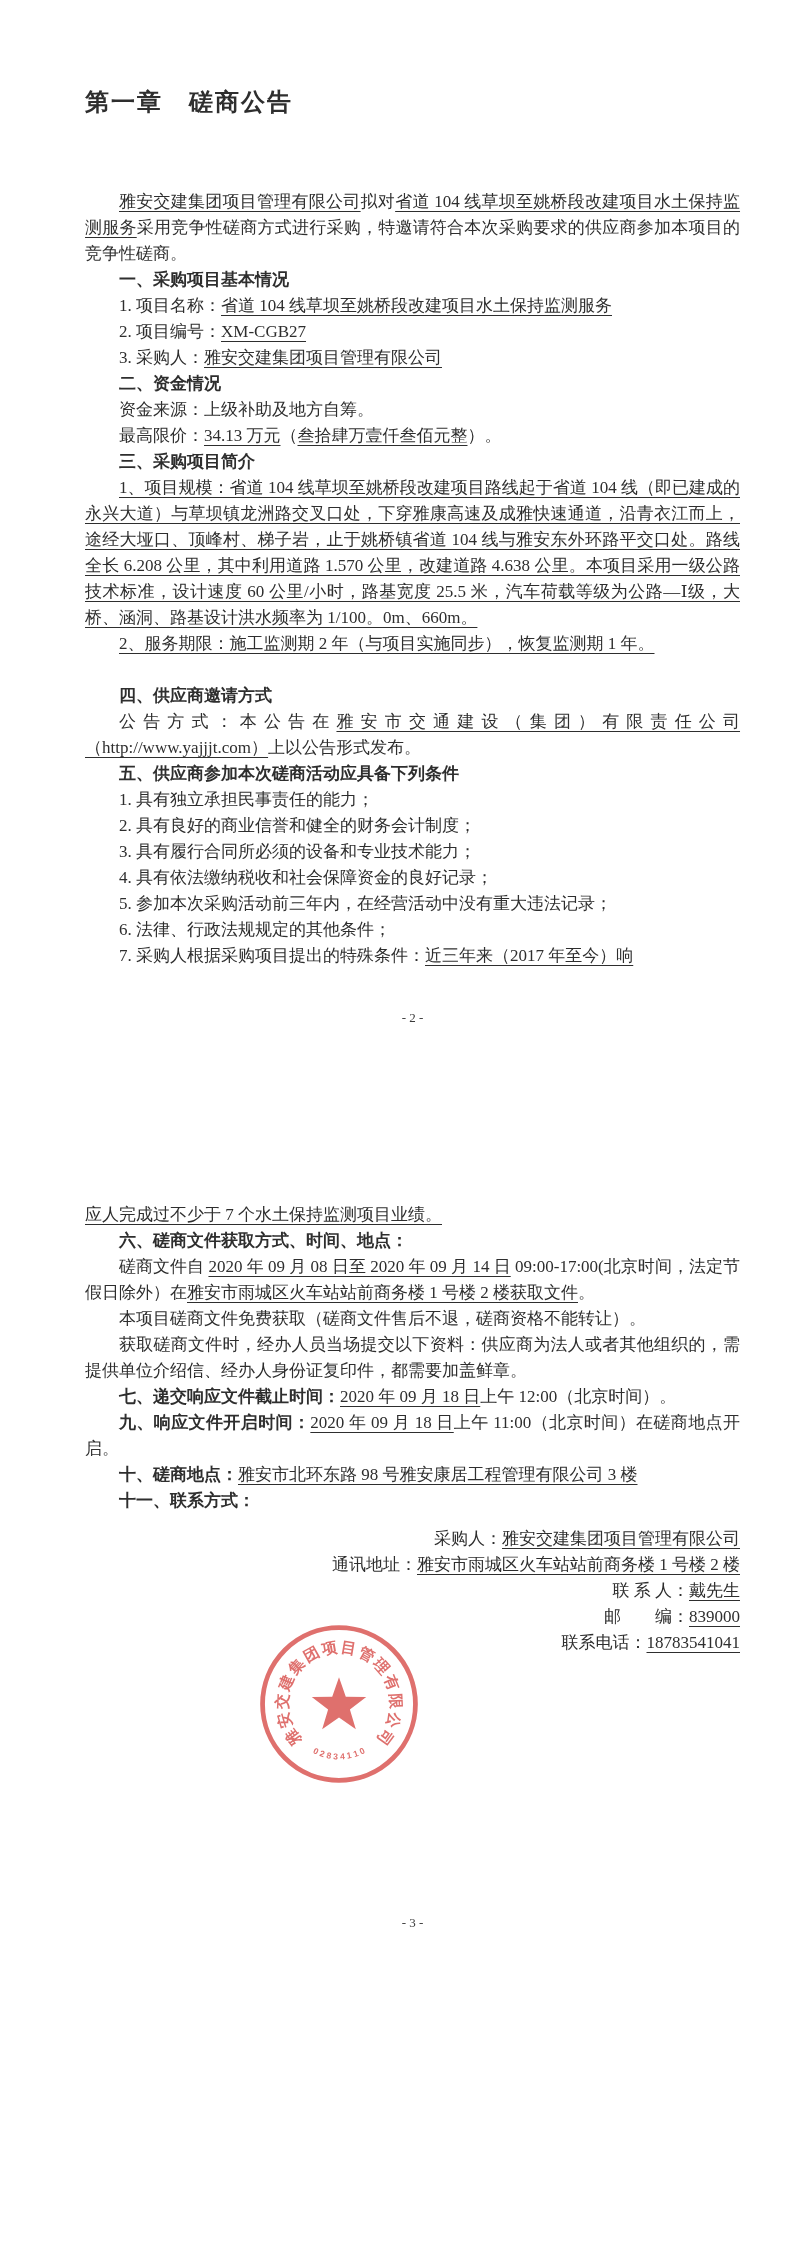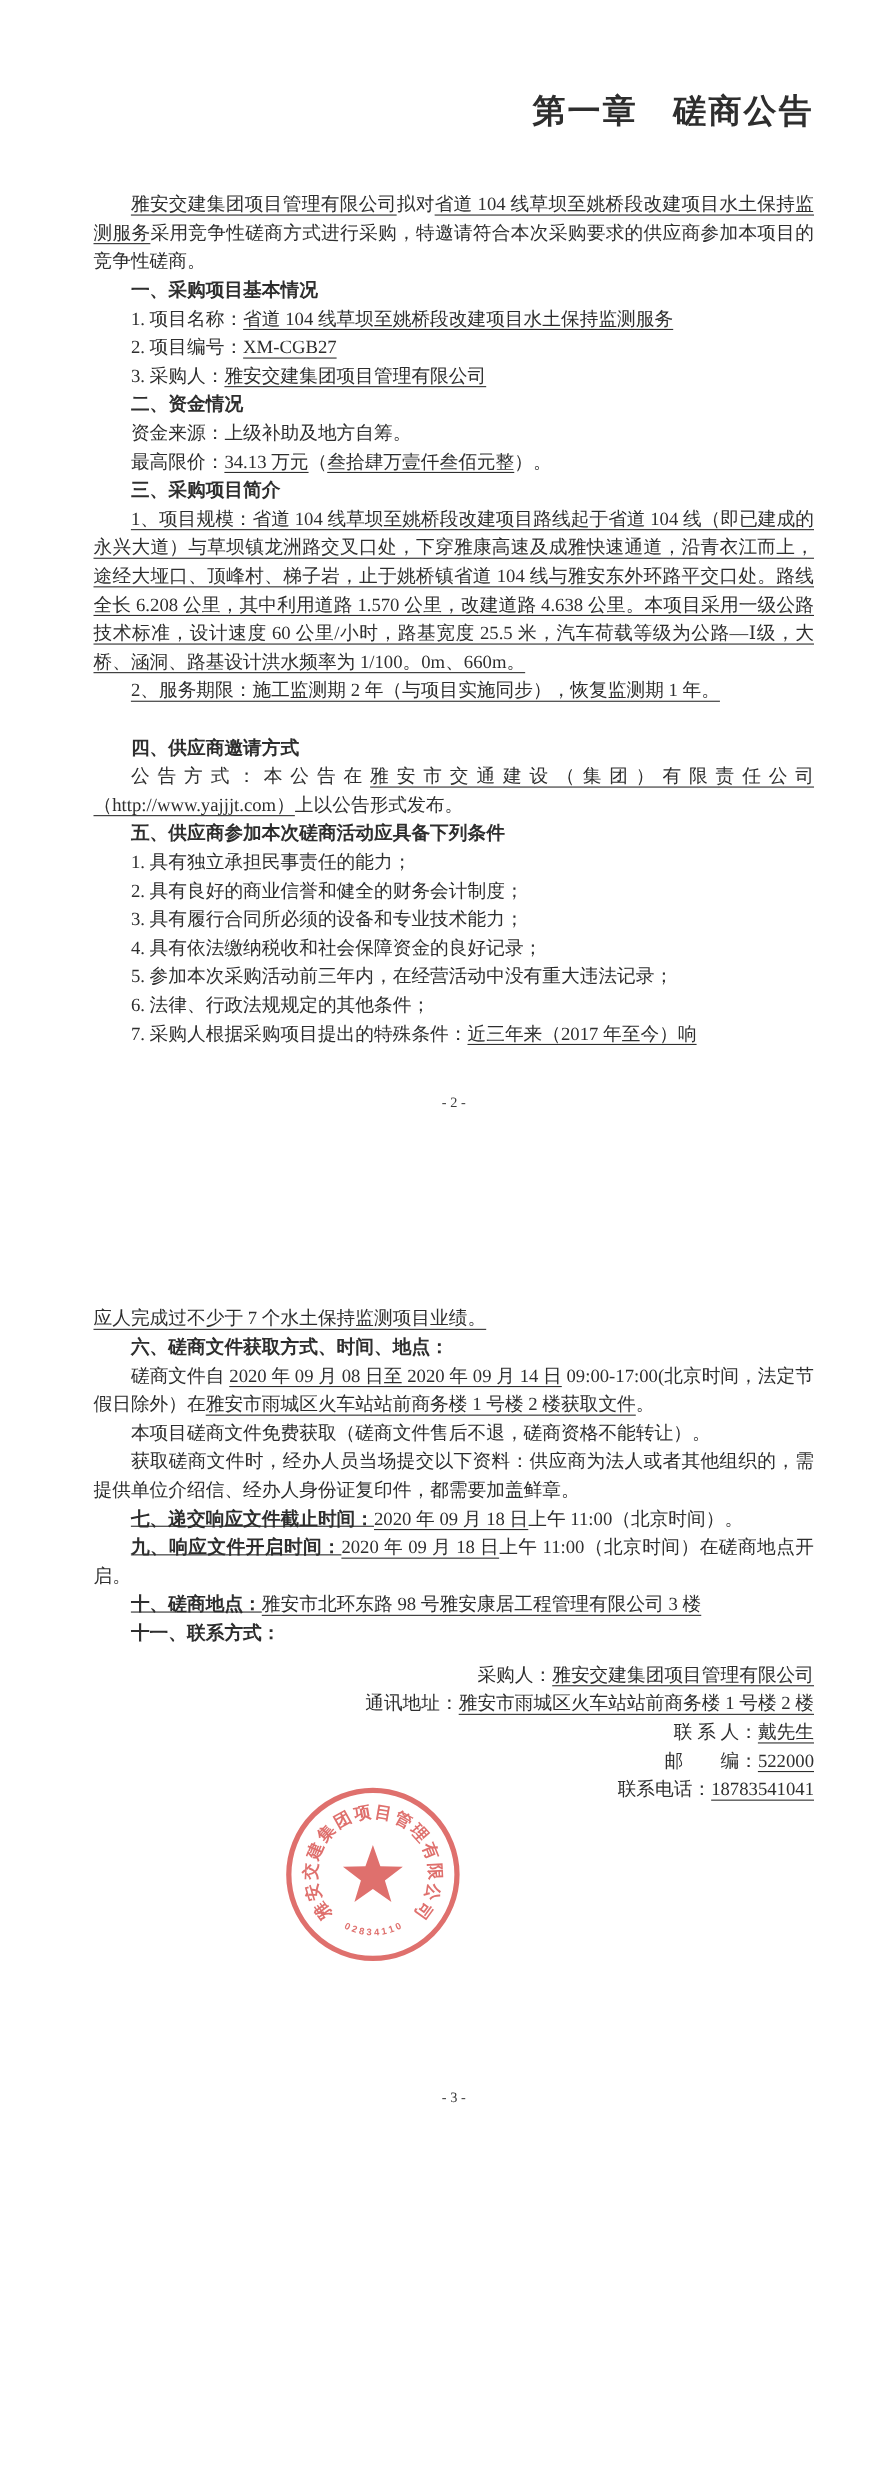--- a/index.html
+++ b/index.html
@@ -4,29 +4,29 @@
 <style>
   :root { --seal-color:#d8504d; --ink:#2e2e2e; }
   html,body{margin:0;padding:0;}
   body{
     width:800px; min-height:2261px; background:#ffffff; position:relative;
     font-family:"Liberation Serif","DejaVu Serif",serif;
     color:var(--ink);
   }
   .doc{ padding:88px 60px 0 85px; font-size:17px; line-height:26px; }
   .chapter{
-    text-align:right; font-weight:bold; font-size:30px; line-height:28px;
-    margin:0 0 57px 0; letter-spacing:2px;
+    text-align:left; font-weight:bold; font-size:24px; line-height:28px;
+    margin:0 0 73px 0; letter-spacing:2px;
   }
   p{ margin:0; }
   .p{ text-align:justify; text-indent:2em; }
   .heading{ font-weight:bold; text-indent:2em; }
   .item{ text-indent:2em; text-align:justify; }
   .u{ text-decoration:underline; text-underline-offset:4px; text-decoration-thickness:1px; }
-  .b{ font-weight:bold;text-decoration:underline; }
+  .b{ font-weight:bold; }
   .gap-before{ margin-top:26px; }
   .pagenum{ text-align:center; font-size:13px; line-height:26px; margin-top:36px; color:#3a3a3a; }
   .pg3-start{ margin-top:171px; }
   .contacts{ margin-top:12px; margin-left:75px;text-align:right; }
   .contact-row{ line-height:26px; }
   .contact-row .lbl{ white-space:pre; }
   .docdate{ text-align:right; margin-top:55px; padding-right:25px; }
   .pagenum3{ margin-top:254px; }
   .seal{
     position:absolute; left:253px; top:1618px; width:172px; height:172px;
@@ -72,34 +72,34 @@
 
   <p class="pagenum">- 2 -</p>
 
   <p class="p pg3-start"><span class="u" style="margin-left:-2em;">应人完成过不少于 7 个水土保持监测项目业绩。</span></p>
 
   <p class="heading">六、磋商文件获取方式、时间、地点：</p>
   <p class="p"><span>磋商文件自 </span><span class="u">2020 年 09 月 08 日至 2020 年 09 月 14 日</span><span> 09:00-17:00(北京时间，法定节假日除外）在</span><span class="u">雅安市雨城区火车站站前商务楼 1 号楼 2 楼获取文件</span><span>。</span></p>
   <p class="p">本项目磋商文件免费获取（磋商文件售后不退，磋商资格不能转让）。</p>
   <p class="p">获取磋商文件时，经办人员当场提交以下资料：供应商为法人或者其他组织的，需提供单位介绍信、经办人身份证复印件，都需要加盖鲜章。</p>
 
-  <p class="p"><span class="b">七、递交响应文件截止时间：</span><span class="u">2020 年 09 月 18 日</span><span>上午 11:00（北京时间）。</span></p>
+  <p class="p"><span class="b">七、递交响应文件截止时间：</span><span class="u">2020 年 09 月 18 日</span><span>上午 12:00（北京时间）。</span></p>
 
 
   <p class="p"><span class="b">九、响应文件开启时间：</span><span class="u">2020 年 09 月 18 日</span><span>上午 11:00（北京时间）在磋商地点开启。</span></p>
 
   <p class="p"><span class="b">十、磋商地点：</span><span class="u">雅安市北环东路 98 号雅安康居工程管理有限公司 3 楼</span></p>
 
   <p class="heading">十一、联系方式：</p>
 
   <div class="contacts">
     <p class="contact-row"><span class="lbl">采购人：</span><span class="u">雅安交建集团项目管理有限公司</span></p>
     <p class="contact-row"><span class="lbl">通讯地址：</span><span class="u">雅安市雨城区火车站站前商务楼 1 号楼 2 楼</span></p>
     <p class="contact-row"><span class="lbl">联 系 人：</span><span class="u">戴先生</span></p>
-    <p class="contact-row"><span class="lbl">邮　　编：</span><span class="u">522000</span></p>
+    <p class="contact-row"><span class="lbl">邮　　编：</span><span class="u">839000</span></p>
     <p class="contact-row"><span class="lbl">联系电话：</span><span class="u">18783541041</span></p>
   </div>
 
 
   <p class="pagenum pagenum3">- 3 -</p>
 
 </div>
 
 <svg class="seal" viewBox="0 0 180 180" aria-hidden="true">
   <circle cx="90" cy="90" r="80"></circle>

